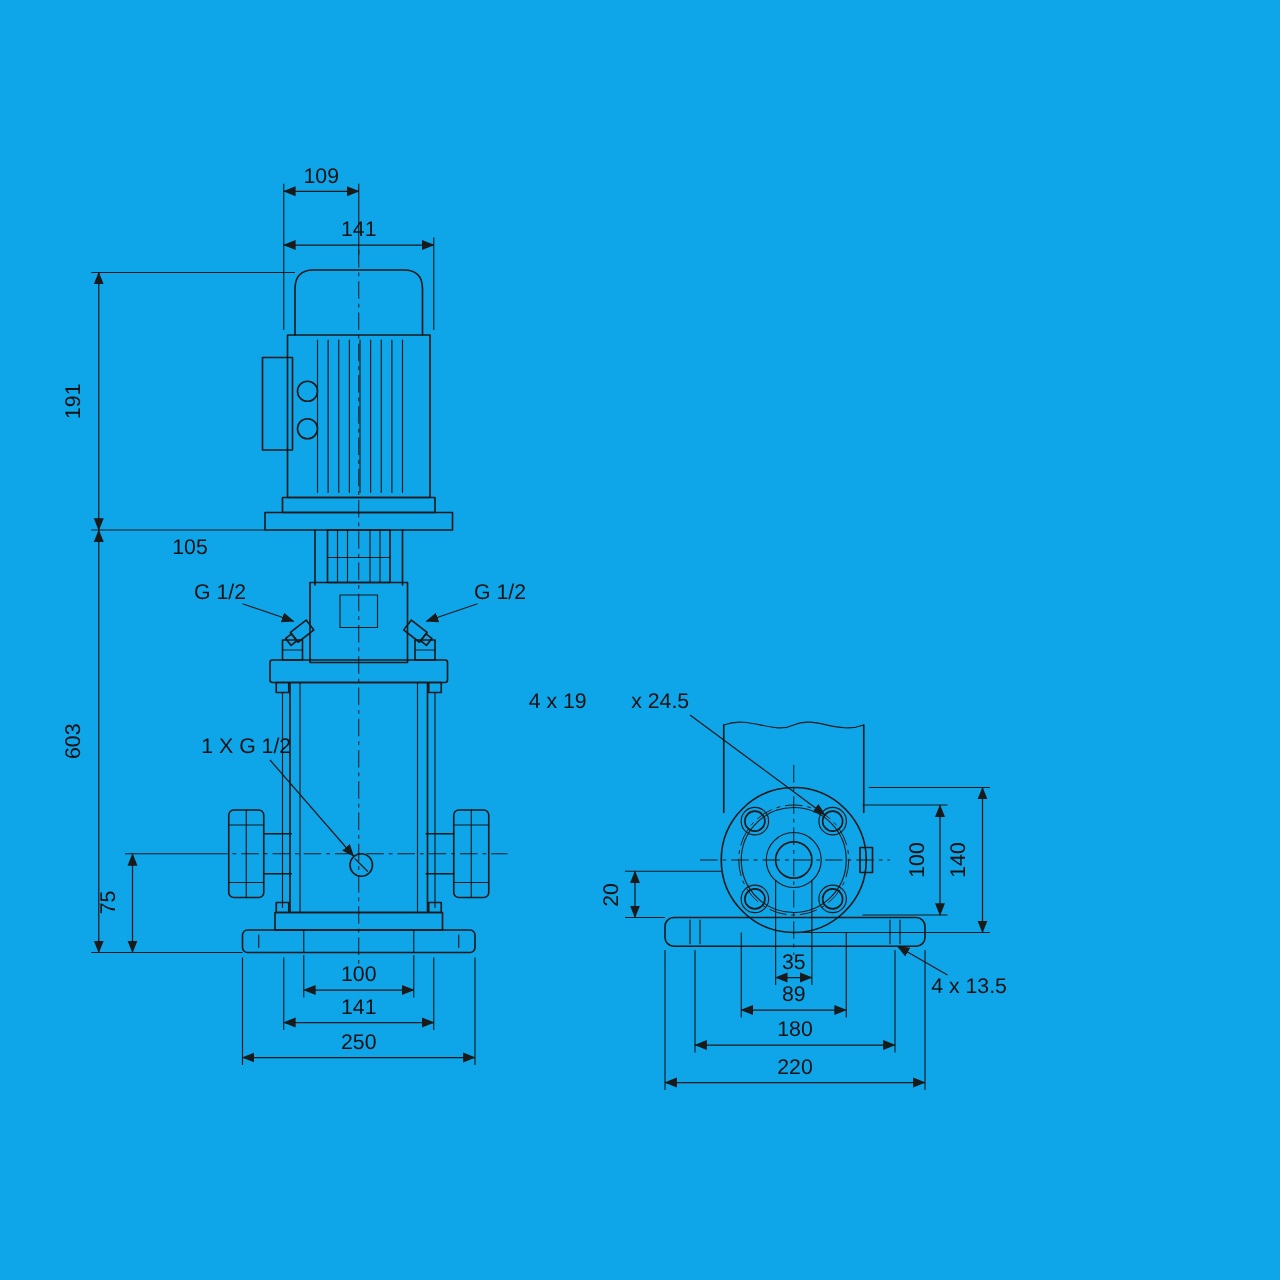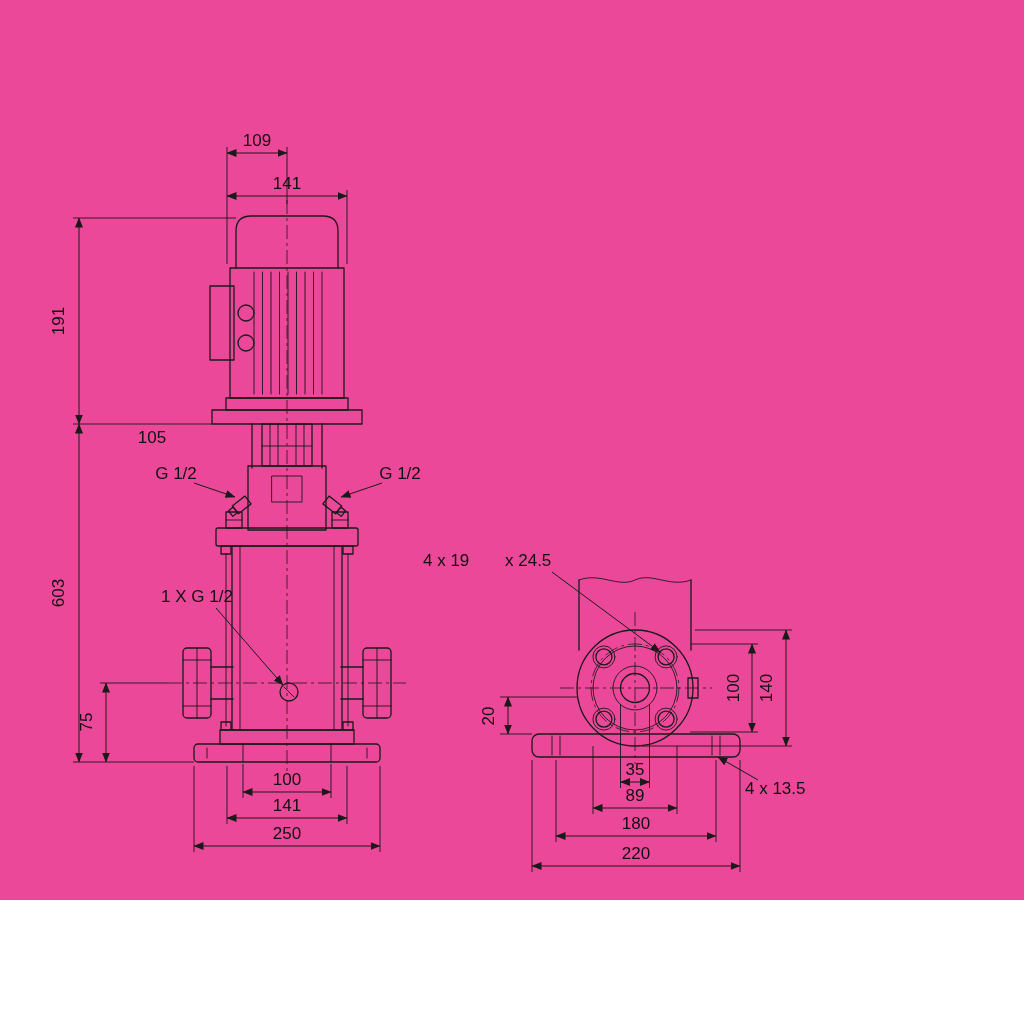--- a/index.html
+++ b/index.html
@@ -1,17 +1,17 @@
 <!DOCTYPE html>
 <html><head>
 <meta charset="utf-8">
 <style>
   html,body{margin:0;padding:0;background:#ffffff;}
   .canvas{
-    width:1024px;height:900px;position:relative;background:#ec4899;
+    width:1024px;height:1024px;position:relative;background:#0ea5e9;
     font-family:"Liberation Sans", sans-serif;
   }
   svg{display:block;}
   .outline{fill:none;stroke:#1a1a1a;stroke-width:1.3;stroke-linejoin:round;stroke-linecap:round;}
   .thin{fill:none;stroke:#1a1a1a;stroke-width:0.9;stroke-linejoin:round;stroke-linecap:round;}
   .dim{fill:none;stroke:#1a1a1a;stroke-width:1;}
   .ext{fill:none;stroke:#1a1a1a;stroke-width:0.9;}
   .cl{fill:none;stroke:#1a1a1a;stroke-width:0.8;stroke-dasharray:14 4 3 4;}
   .dimtext{font-family:"Liberation Sans", sans-serif;font-size:17px;fill:#111111;}
 </style>

